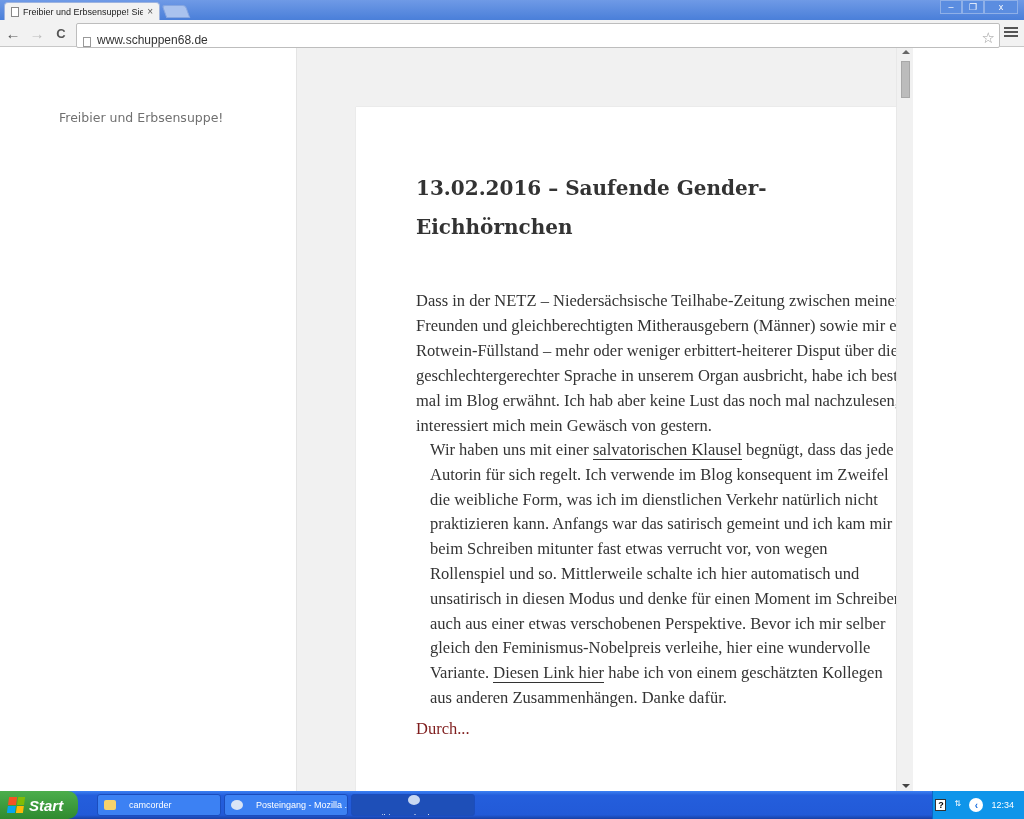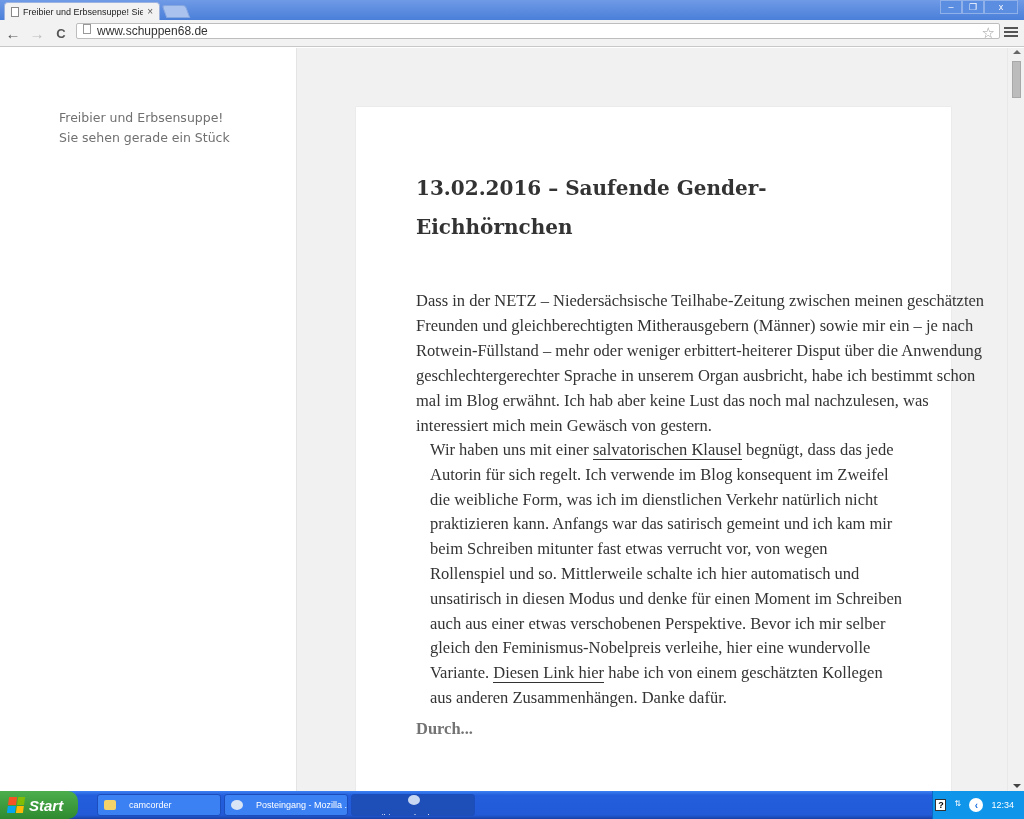--- a/index.html
+++ b/index.html
@@ -21,45 +21,45 @@
   .winbtn { width: 22px; height: 14px; border: 1px solid #8fb0e8; background: #5b8de0;
     color: #fff; font-size: 9px; display: flex; align-items: center; justify-content: center; }
   .winbtn.close { width: 34px; }
 
   
   .toolbar { position: absolute; left: 0; top: 20px; width: 1024px; height: 27px;
     background: #f2f2f2; border-bottom: 1px solid #c8c8c8; }
   .navbtn { position: absolute; top: 4px; width: 18px; height: 18px; font-size: 15px;
     display: flex; align-items: center; justify-content: center; color: #555; }
   .navbtn.fwd { color: #bbb; }
-  .omnibox { position: absolute; left: 76px; top: 3px; width: 924px; height: 16px;
+  .omnibox { position: absolute; left: 76px; top: 3px; width: 924px; height: 25px;
     background: #fff; border: 1px solid #bdbdbd; border-radius: 2px;
-    display: flex; align-items: flex-start; padding-left: 6px; font-size: 12px; color: #333; }
+    display: flex; align-items: flex-end; padding-left: 6px; font-size: 12px; color: #333; }
   .omnibox .page-icon { width: 8px; height: 10px; border: 1px solid #999; margin-right: 6px; }
   .omnibox .url { flex: 1; }
   .omnibox .star { font-size: 15px; color: #999; margin-right: 4px; }
   .menu-btn { position: absolute; right: 6px; top: 5px; width: 14px; height: 16px; }
   .menu-btn span { display: block; height: 2px; background: #555; margin: 2px 0; }
 
   
-  .viewport { position: absolute; left: 0; top: 48px; width: 1024px; height: 743px; overflow: hidden; background: #f1f1f1; }
+  .viewport { position: absolute; left: 0; top: 48px; width: 913px; height: 743px; overflow: hidden; background: #f1f1f1; }
   .sidebar { position: absolute; left: 0; top: 0; width: 297px; height: 743px; background: #fff;
     border-right: 1px solid #e4e4e4; }
   .site-desc { position: absolute; left: 59px; top: 60px; width: 220px; font-family: "DejaVu Sans", sans-serif;
     font-size: 12.5px; line-height: 19.5px; color: #707070; }
   .card { position: absolute; left: 356px; top: 59px; width: 595px; height: 700px; background: #fff;
     box-shadow: 0 0 1px rgba(0,0,0,0.15); }
   .entry-title { position: absolute; left: 60px; top: 62px; width: 500px;
     font-family: "DejaVu Serif", serif; font-weight: bold; font-size: 20px; line-height: 39px; color: #333; }
   .entry-body { position: absolute; left: 60px; top: 181px; width: 575px; font-family: "Liberation Serif", serif;
     font-size: 16.5px; color: #333; }
   .p1 { width: 575px; line-height: 25px; }
   .p2 { width: 475px; line-height: 24.8px; margin-left: 14px; }
   .entry-body a { color: #333; text-decoration: none; border-bottom: 1px solid #333; }
-  .clipped-line { color: #737373; line-height: 24.8px; margin-top: 6px; font-weight: bold; }
+  .clipped-line { color: #7f1d1d; line-height: 24.8px; margin-top: 6px; }
 
   .scrollbar { position: absolute; right: 0; top: 0; width: 17px; height: 743px; background: #f1f1f1; border-left: 1px solid #e8e8e8; }
   .scroll-up { position: absolute; top: 2px; left: 5px; width: 0; height: 0;
     border-left: 4px solid transparent; border-right: 4px solid transparent; border-bottom: 4px solid #666; }
   .scroll-thumb { position: absolute; top: 13px; left: 4px; width: 9px; height: 37px; background: #bcbcbc; border: 1px solid #a8a8a8; }
   .scroll-down { position: absolute; bottom: 3px; left: 5px; width: 0; height: 0;
     border-left: 4px solid transparent; border-right: 4px solid transparent; border-top: 4px solid #444; }
 
   
   .taskbar { position: absolute; left: 0; top: 791px; width: 1024px; height: 28px;
@@ -112,21 +112,20 @@
       <span></span>
       <span></span>
       <span></span>
     </div>
 </div>
 
 <div class="viewport">
   <div class="sidebar">
     <div class="site-desc">
       <div>Freibier und Erbsensuppe!</div>
-      <div>Sie sehen gerade ein Stück</div>
     </div>
   </div>
 
   <div class="card">
     <h1 class="entry-title">13.02.2016 – Saufende Gender-Eichhörnchen</h1>
     <div class="entry-body">
       <p class="p1">Dass in der NETZ – Niedersächsische Teilhabe-Zeitung zwischen meinen geschätzten Freunden und gleichberechtigten Mitherausgebern (Männer) sowie mir ein – je nach Rotwein-Füllstand – mehr oder weniger erbittert-heiterer Disput über die Anwendung geschlechtergerechter Sprache in unserem Organ ausbricht, habe ich bestimmt schon mal im Blog erwähnt. Ich hab aber keine Lust das noch mal nachzulesen, was interessiert mich mein Gewäsch von gestern.</p>
       <p class="p2"><span>Wir haben uns mit einer </span><a>salvatorischen Klausel</a><span> begnügt, dass das jede Autorin für sich regelt. Ich verwende im Blog konsequent im Zweifel die weibliche Form, was ich im dienstlichen Verkehr natürlich nicht praktizieren kann. Anfangs war das satirisch gemeint und ich kam mir beim Schreiben mitunter fast etwas verrucht vor, von wegen Rollenspiel und so. Mittlerweile schalte ich hier automatisch und unsatirisch in diesen Modus und denke für einen Moment im Schreiben auch aus einer etwas verschobenen Perspektive. Bevor ich mir selber gleich den Feminismus-Nobelpreis verleihe, hier eine wundervolle Variante. </span><a>Diesen Link hier</a><span> habe ich von einem geschätzten Kollegen aus anderen Zusammenhängen. Danke dafür.</span></p>
       <p class="clipped-line">Durch...</p>
     </div>

